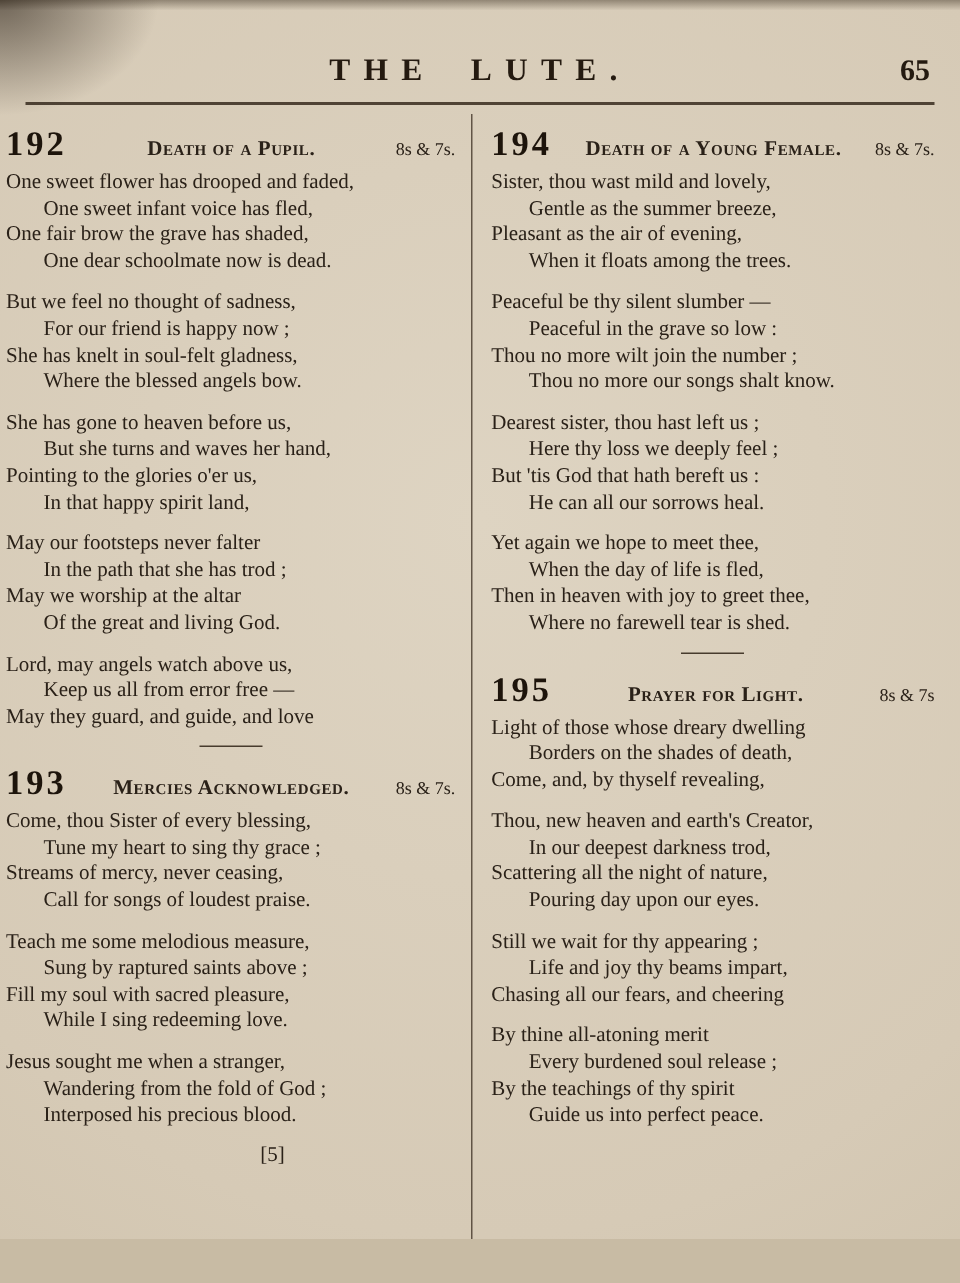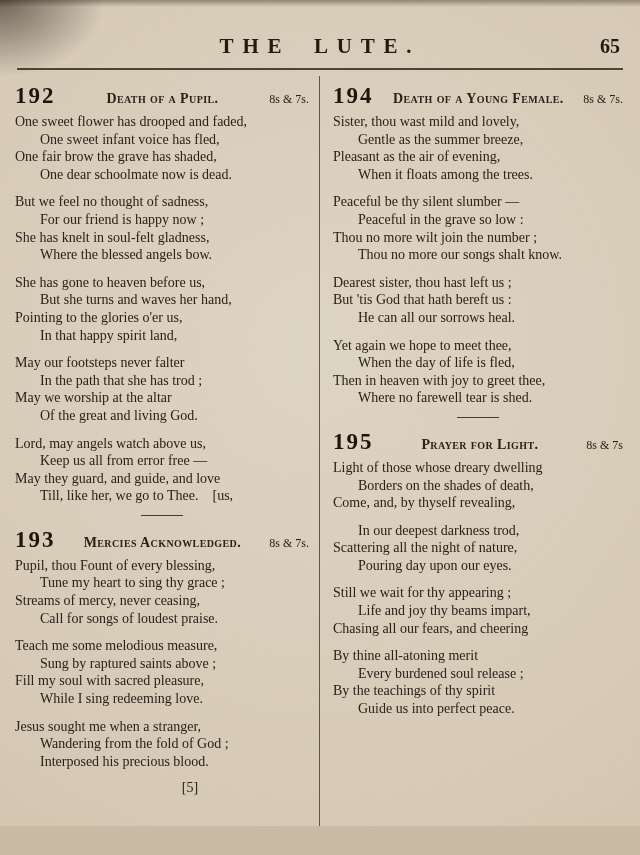--- a/index.html
+++ b/index.html
@@ -32,21 +32,21 @@
     padding: 34px 20px 9px 20px;
   }
   .page-title {
     grid-column:2;
     font-weight:bold; font-size:21px;
     letter-spacing:0.42em; word-spacing:0.45em;
     color:#241a10;
   }
   .page-number { justify-self:end; font-weight:bold; font-size:20px; color:#241a10; }
   .header-rule { border-bottom:2px solid rgba(45,33,20,0.80); margin:0 17px; }
-  .columns { display:flex; margin:6px 17px 0 15px; height:752px; overflow:hidden; }
+  .columns { display:flex; margin:6px 17px 0 4px; height:752px; overflow:hidden; }
   .column { width:50%; padding-top:6px; }
   .column-left  { padding-right:10px; }
   .column-right { border-left:1px solid rgba(45,33,20,0.70); padding-left:13px; }
   .hymn-head {
     display:flex; align-items:baseline; justify-content:space-between;
     margin:1px 0 4px 0;
   }
   .hymn-number { font-size:23px; font-weight:bold; letter-spacing:2px; color:#1d140b; }
   .hymn-title  { font-variant:small-caps; font-weight:bold; font-size:14px; letter-spacing:0.4px; }
   .hymn-meter  { font-size:12px; }
@@ -108,32 +108,31 @@
           <div class="stanza">
             <p class="line">May our footsteps never falter</p>
             <p class="line indent">In the path that she has trod ;</p>
             <p class="line">May we worship at the altar</p>
             <p class="line indent">Of the great and living God.</p>
           </div>
           <div class="stanza">
             <p class="line">Lord, may angels watch above us,</p>
             <p class="line indent">Keep us all from error free —</p>
             <p class="line">May they guard, and guide, and love</p>
-            <p class="line indent">Till, like her, we go to Thee. [us,</p>
           </div>
         </article>
         <div class="hymn-divider"></div>
         <article class="hymn">
           <div class="hymn-head">
             <span class="hymn-number">193</span>
             <span class="hymn-title">Mercies Acknowledged.</span>
             <span class="hymn-meter">8s &amp; 7s.</span>
           </div>
           <div class="stanza">
-            <p class="line">Pupil, thou Fount of every blessing,</p>
+            <p class="line">Come, thou Sister of every blessing,</p>
             <p class="line indent">Tune my heart to sing thy grace ;</p>
             <p class="line">Streams of mercy, never ceasing,</p>
             <p class="line indent">Call for songs of loudest praise.</p>
           </div>
           <div class="stanza">
             <p class="line">Teach me some melodious measure,</p>
             <p class="line indent">Sung by raptured saints above ;</p>
             <p class="line">Fill my soul with sacred pleasure,</p>
             <p class="line indent">While I sing redeeming love.</p>
           </div>
@@ -159,20 +158,21 @@
             <p class="line indent">When it floats among the trees.</p>
           </div>
           <div class="stanza">
             <p class="line">Peaceful be thy silent slumber —</p>
             <p class="line indent">Peaceful in the grave so low :</p>
             <p class="line">Thou no more wilt join the number ;</p>
             <p class="line indent">Thou no more our songs shalt know.</p>
           </div>
           <div class="stanza">
             <p class="line">Dearest sister, thou hast left us ;</p>
+            <p class="line indent">Here thy loss we deeply feel ;</p>
             <p class="line">But 'tis God that hath bereft us :</p>
             <p class="line indent">He can all our sorrows heal.</p>
           </div>
           <div class="stanza">
             <p class="line">Yet again we hope to meet thee,</p>
             <p class="line indent">When the day of life is fled,</p>
             <p class="line">Then in heaven with joy to greet thee,</p>
             <p class="line indent">Where no farewell tear is shed.</p>
           </div>
         </article>
@@ -182,20 +182,21 @@
             <span class="hymn-number">195</span>
             <span class="hymn-title">Prayer for Light.</span>
             <span class="hymn-meter">8s &amp; 7s</span>
           </div>
           <div class="stanza">
             <p class="line">Light of those whose dreary dwelling</p>
             <p class="line indent">Borders on the shades of death,</p>
             <p class="line">Come, and, by thyself revealing,</p>
           </div>
           <div class="stanza">
+            <p class="line">Thou, new heaven and earth's Creator,</p>
             <p class="line indent">In our deepest darkness trod,</p>
             <p class="line">Scattering all the night of nature,</p>
             <p class="line indent">Pouring day upon our eyes.</p>
           </div>
           <div class="stanza">
             <p class="line">Still we wait for thy appearing ;</p>
             <p class="line indent">Life and joy thy beams impart,</p>
             <p class="line">Chasing all our fears, and cheering</p>
           </div>
           <div class="stanza">

